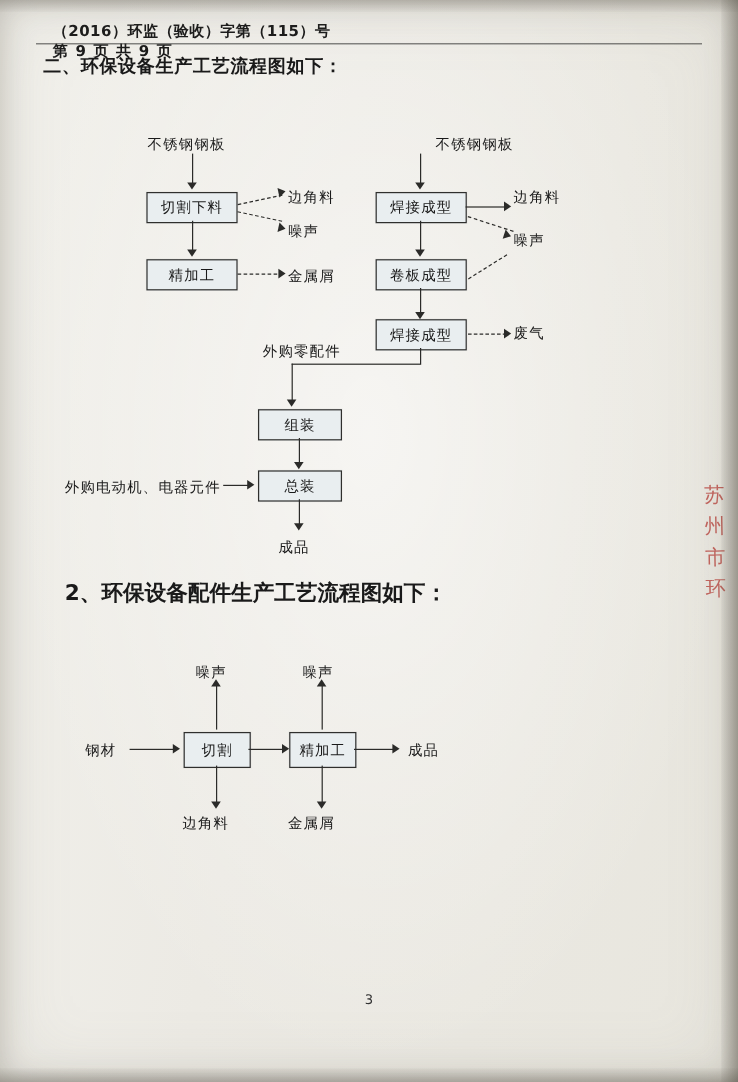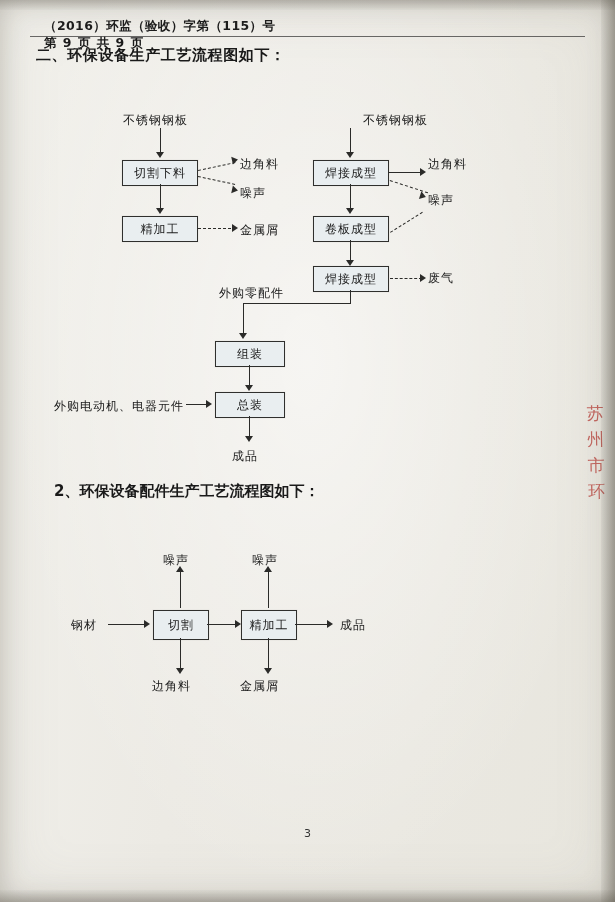--- a/index.html
+++ b/index.html
@@ -89,21 +89,21 @@
     position: absolute;
     top: 78px;
     left: 54px;
     font-size: 13px;
     font-weight: 600;
   }
   .sub-title-2 {
     position: absolute;
     top: 482px;
     left: 54px;
-    font-size: 15px;
+    font-size: 18px;
     font-weight: 600;
   }
 
   
   .node {
     position: absolute;
     border: 1px solid #2f2f2d;
     background: #e9eef0;
     font-size: 12px;
     line-height: 1;

